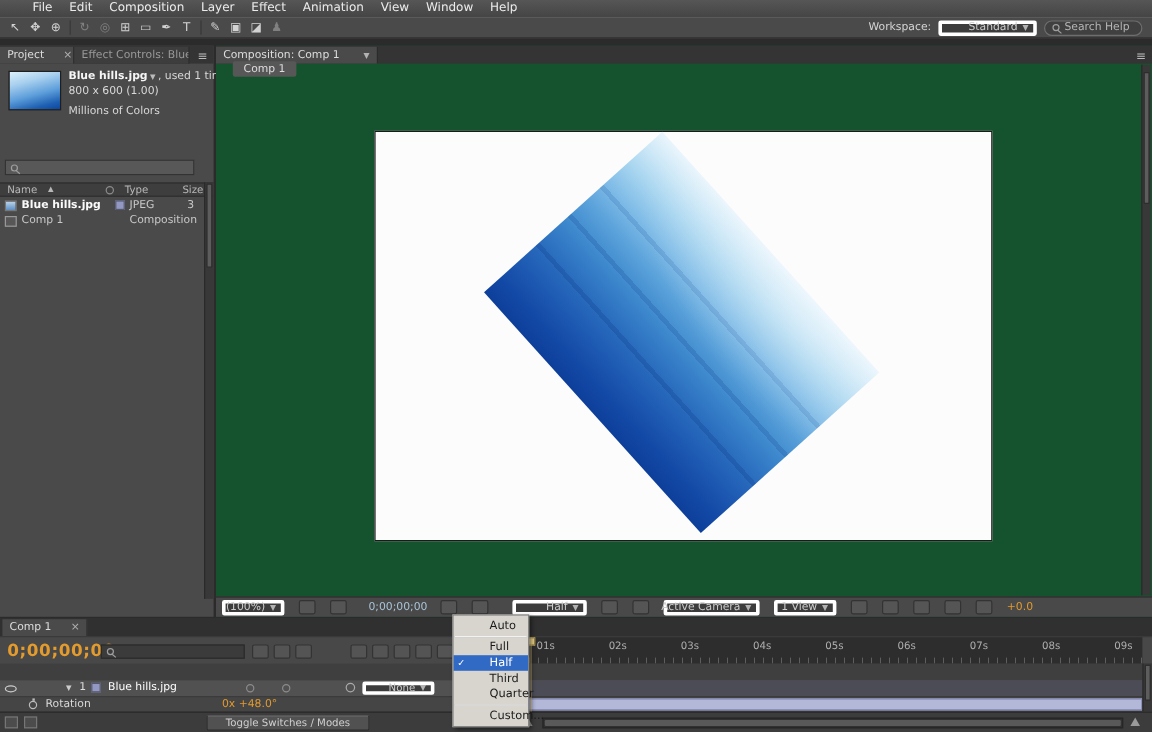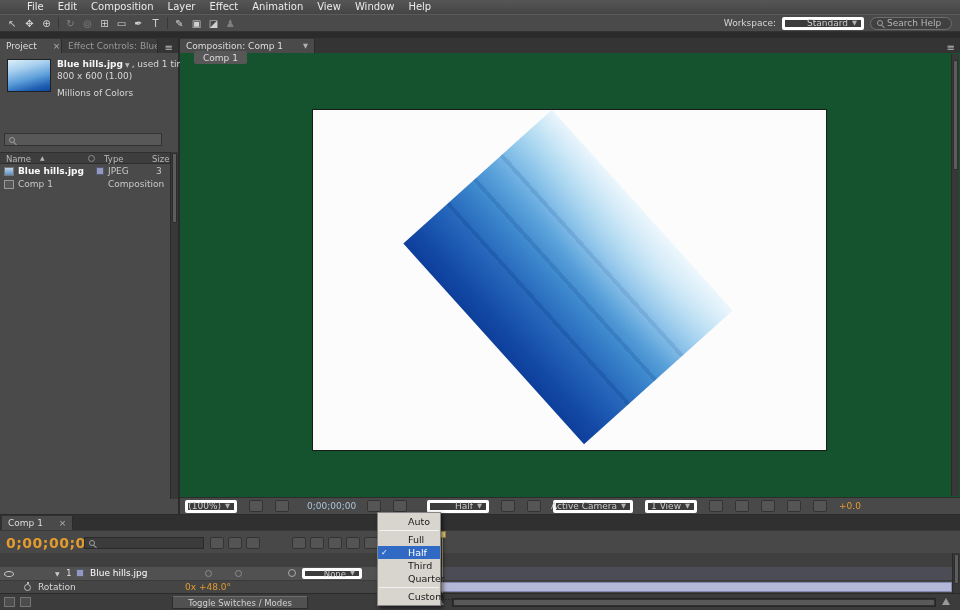--- a/index.html
+++ b/index.html
@@ -287,20 +287,34 @@
     </span>
     <span class="tic" style="left:210px"></span>
     <span class="tic" style="left:228px"></span>
     <span class="tic" style="left:246px"></span>
     <span class="tic" style="left:292px"></span>
     <span class="tic" style="left:310px"></span>
     <span class="tic" style="left:328px"></span>
     <span class="tic" style="left:346px"></span>
     <span class="tic" style="left:364px"></span>
 
+    <div id="ruler">
+      <div id="ruler-labels">
+        <span>01s</span>
+        <span>02s</span>
+        <span>03s</span>
+        <span>04s</span>
+        <span>05s</span>
+        <span>06s</span>
+        <span>07s</span>
+        <span>08s</span>
+        <span>09s</span>
+      </div>
+      <div id="ruler-ticks"></div>
+    </div>
   </div>
 
   <div id="cti-handle"></div>
   <div id="cti"></div>
 
 
   <div id="tl-layer" class="tl-row">
     <span class="eye"></span>
     <span class="twirl" style="left:55px;top:3px">▼</span>
     <span class="abs" style="left:66px;top:1px;font-size:9px;color:#ddd">1</span>

